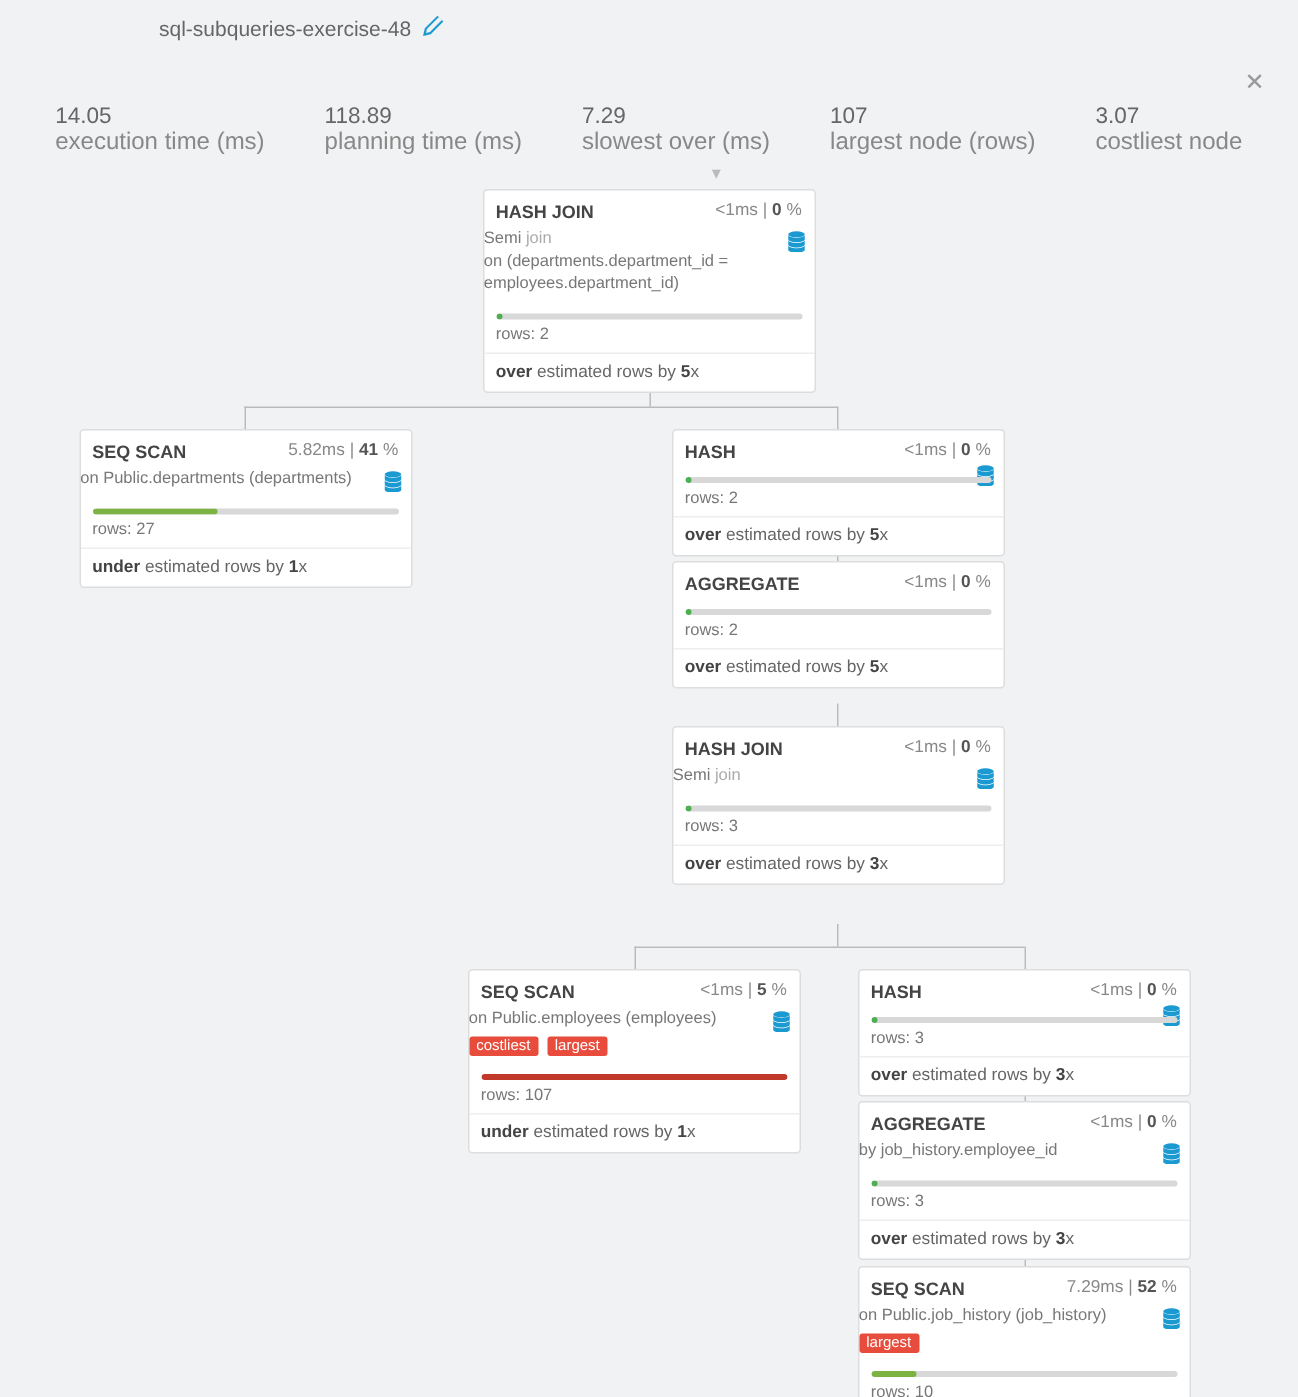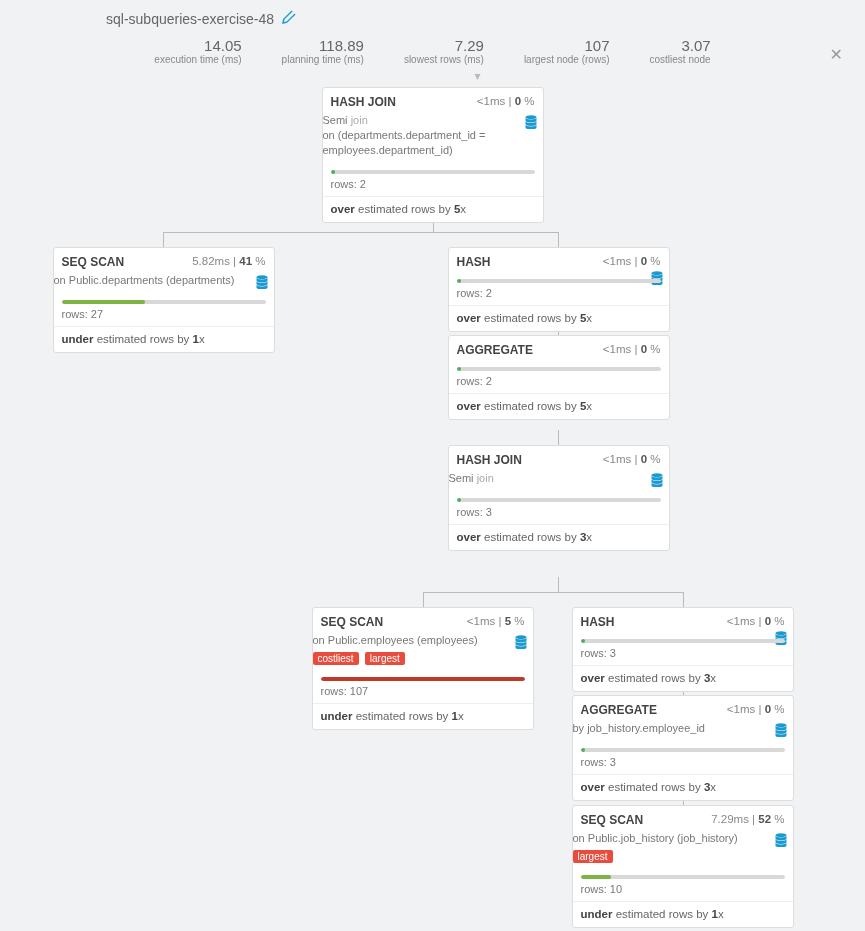--- a/index.html
+++ b/index.html
@@ -26,28 +26,29 @@
   }
   .stats-bar {
     display: flex;
     justify-content: center;
     gap: 40px;
     margin-bottom: 8px;
     position: relative;
     padding: 0 30px;
   }
   .stat {
-    text-align: right;
+    text-align: left;
+    margin-top: 32px;
   }
   .stat-value {
     font-size: 15px;
     color: #666;
   }
   .stat-label {
-    font-size: 10px;
+    font-size: 16px;
     color: #888;
   }
   .close-icon {
     position: absolute;
     right: 22px;
     top: 8px;
     color: #999;
     font-size: 16px;
     cursor: pointer;
   }
@@ -153,21 +154,21 @@
   <div class="stat">
     <div class="stat-value">14.05</div>
     <div class="stat-label">execution time (ms)</div>
   </div>
   <div class="stat">
     <div class="stat-value">118.89</div>
     <div class="stat-label">planning time (ms)</div>
   </div>
   <div class="stat">
     <div class="stat-value">7.29</div>
-    <div class="stat-label">slowest rows (ms)</div>
+    <div class="stat-label">slowest over (ms)</div>
   </div>
   <div class="stat">
     <div class="stat-value">107</div>
     <div class="stat-label">largest node (rows)</div>
   </div>
   <div class="stat">
     <div class="stat-value">3.07</div>
     <div class="stat-label">costliest node</div>
   </div>
   <span class="close-icon">✕</span>

